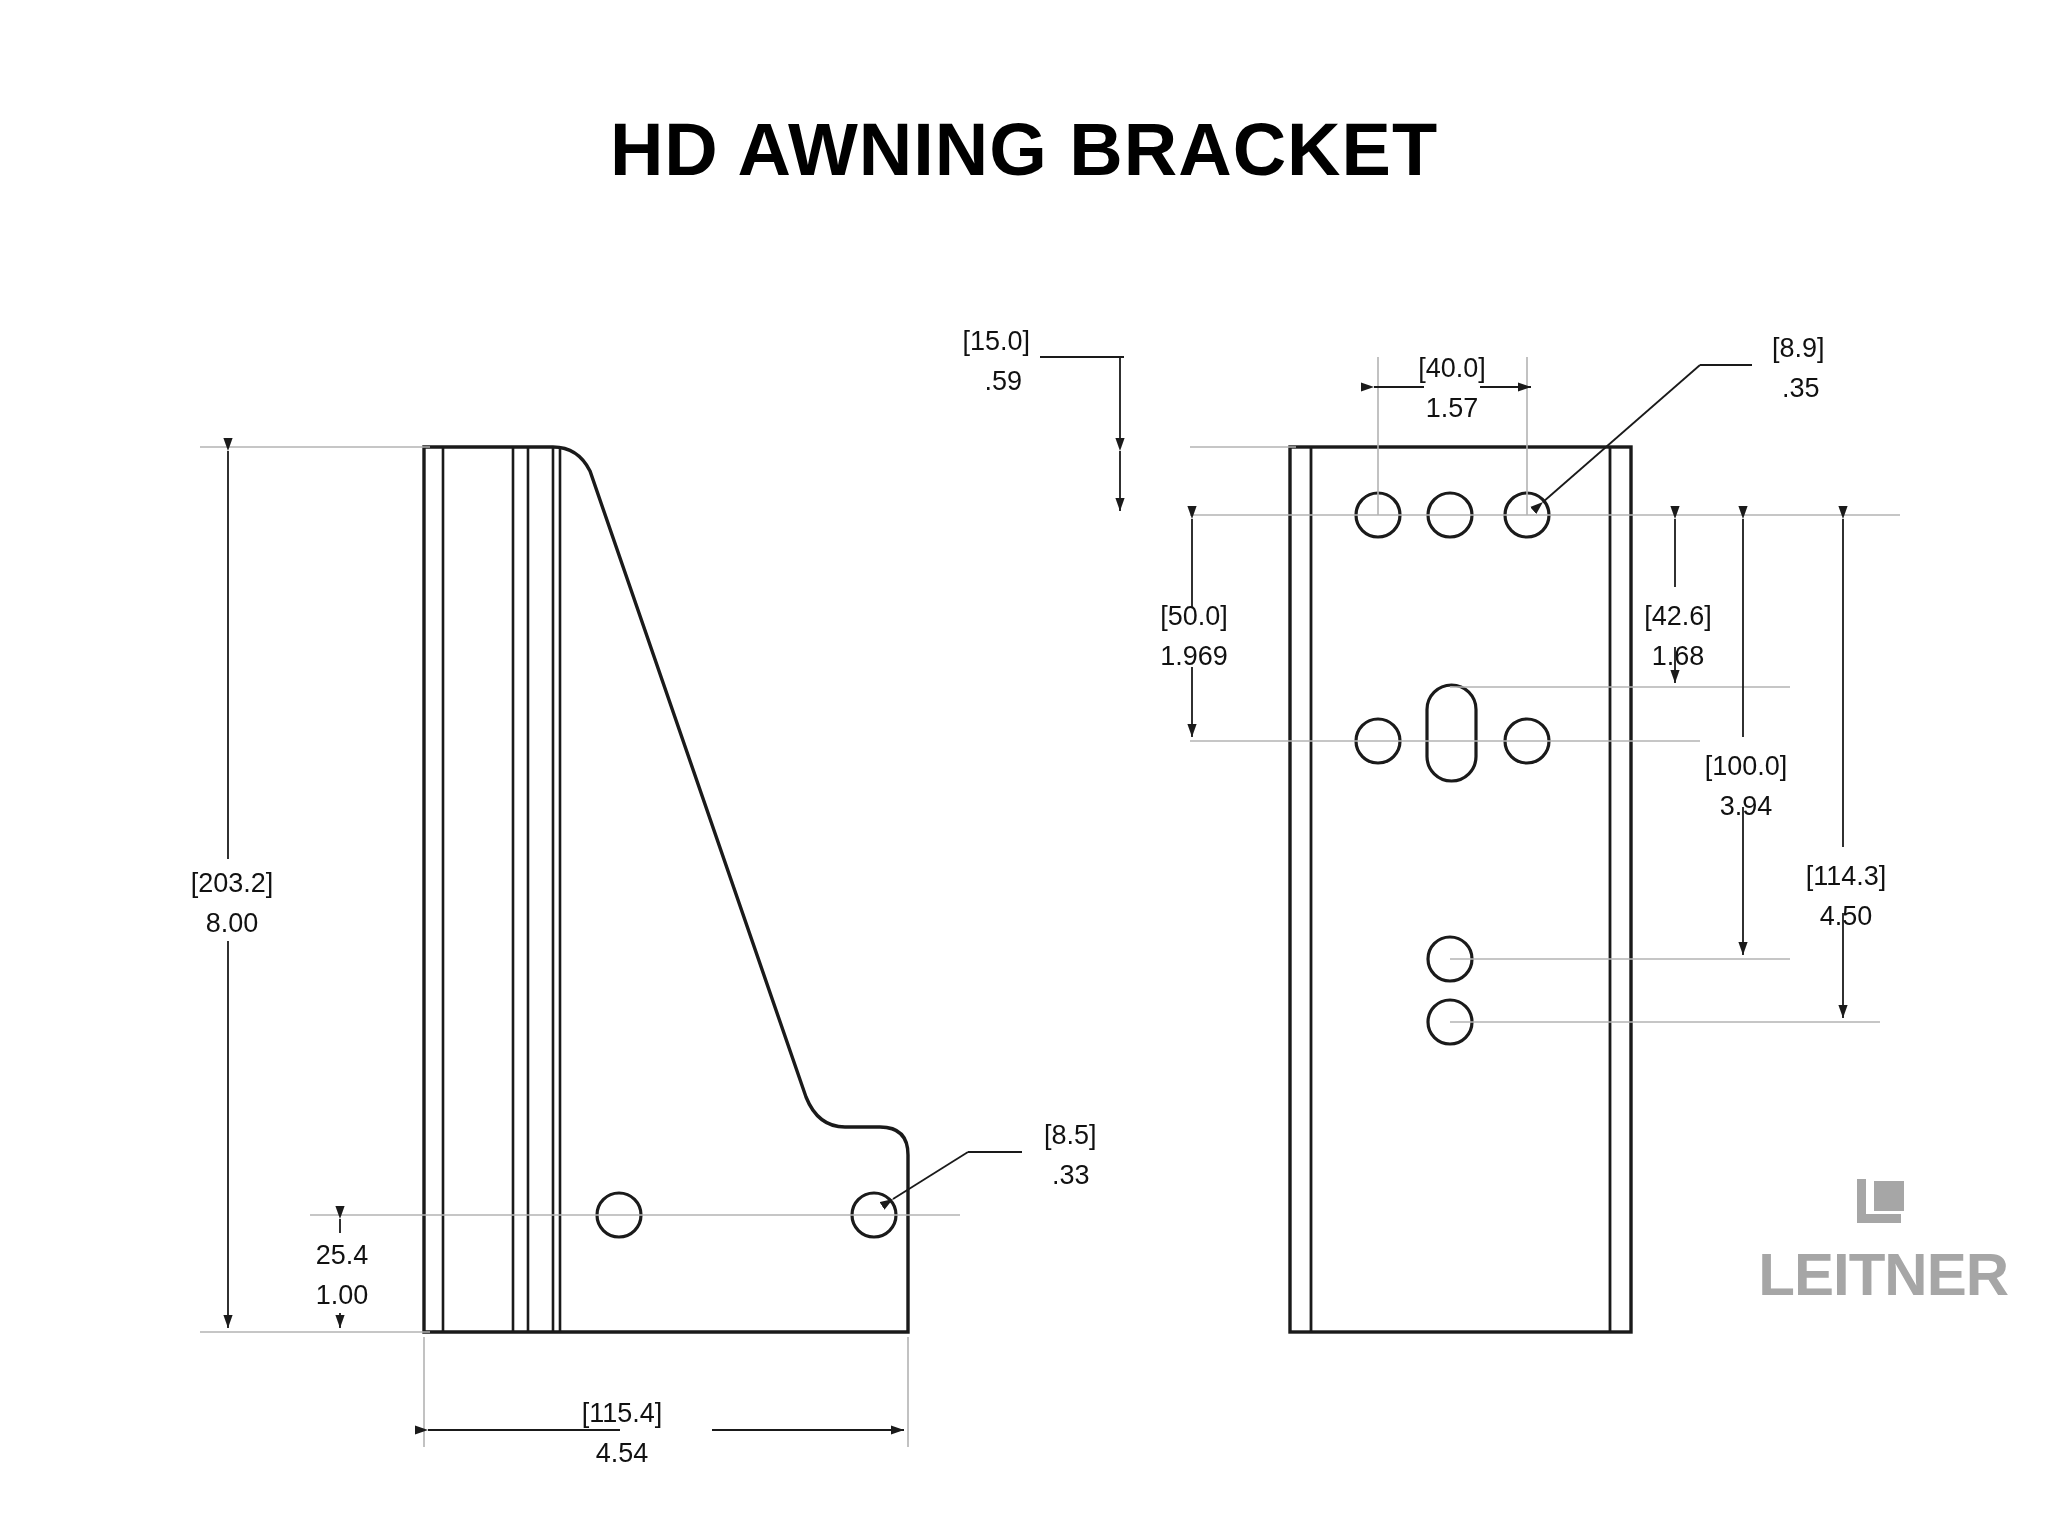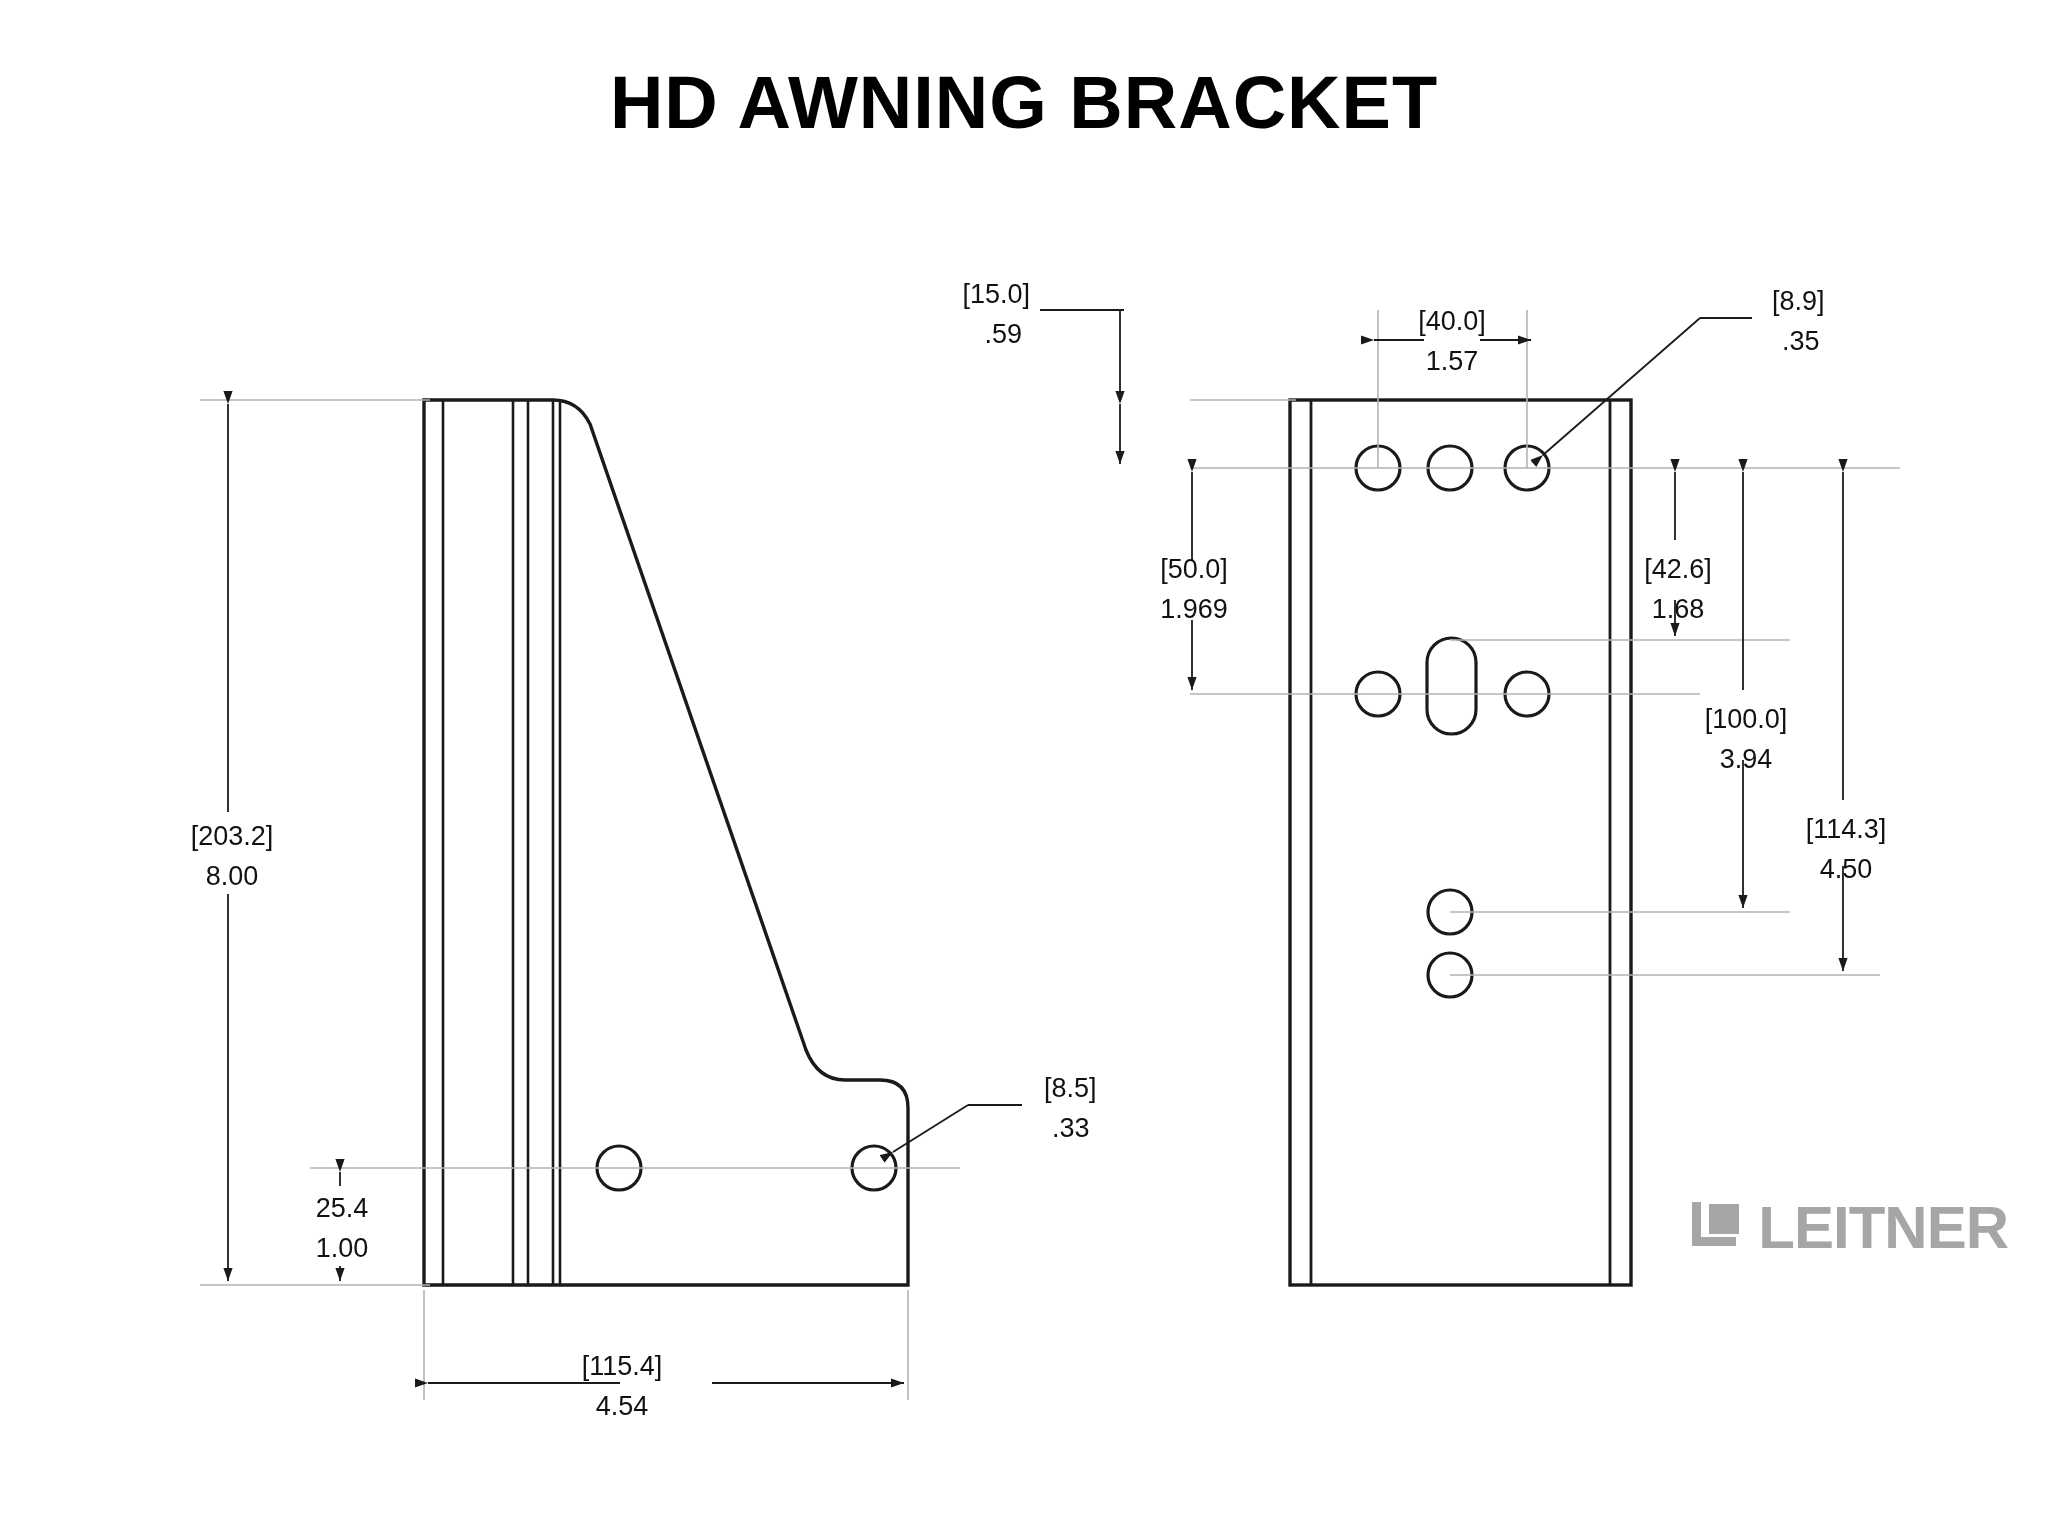--- a/index.html
+++ b/index.html
@@ -14,20 +14,21 @@
     font-family: "Liberation Sans", sans-serif;
     color: #1a1a1a;
     overflow: hidden;
     position: relative;
   }
   #sheet {
     position: relative;
     width: 2048px;
     height: 1318px;
     background: #ffffff;
+    margin-top: 47px;
   }
   #drawing-title {
     position: absolute;
     top: 60px;
     left: 0;
     width: 2048px;
     text-align: center;
     font-family: "Liberation Sans", sans-serif;
     font-weight: bold;
     font-size: 74px;
@@ -49,20 +50,21 @@
     fill: #111111;
   }
   #logo {
     position: absolute;
     right: 40px;
     bottom: 60px;
     display: flex;
     align-items: center;
     gap: 14px;
     color: #a6a6a6;
+    flex-direction: column;
   }
   #logo .mark {
     position: relative;
     width: 52px;
     height: 52px;
   }
   #logo .mark .outer {
     position: absolute;
     left: 0; top: 0;
     width: 44px; height: 44px;

